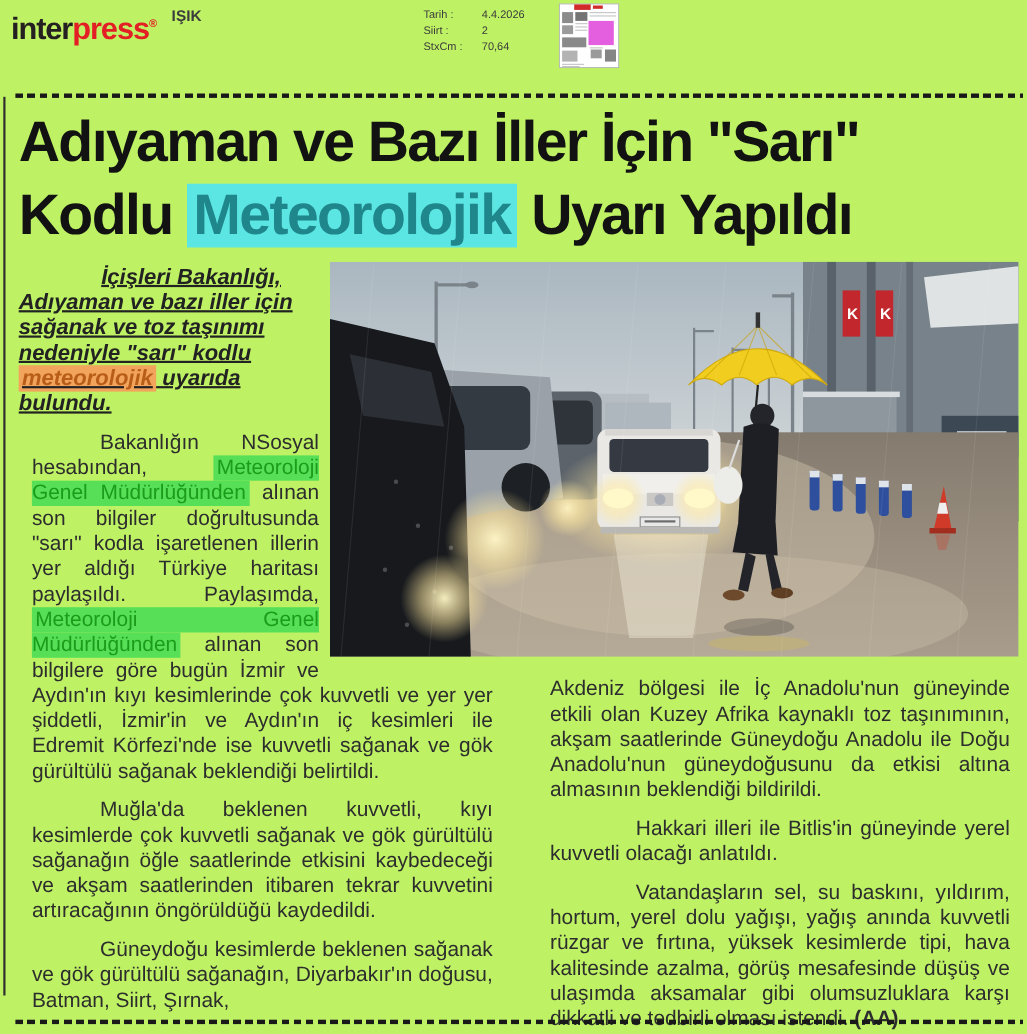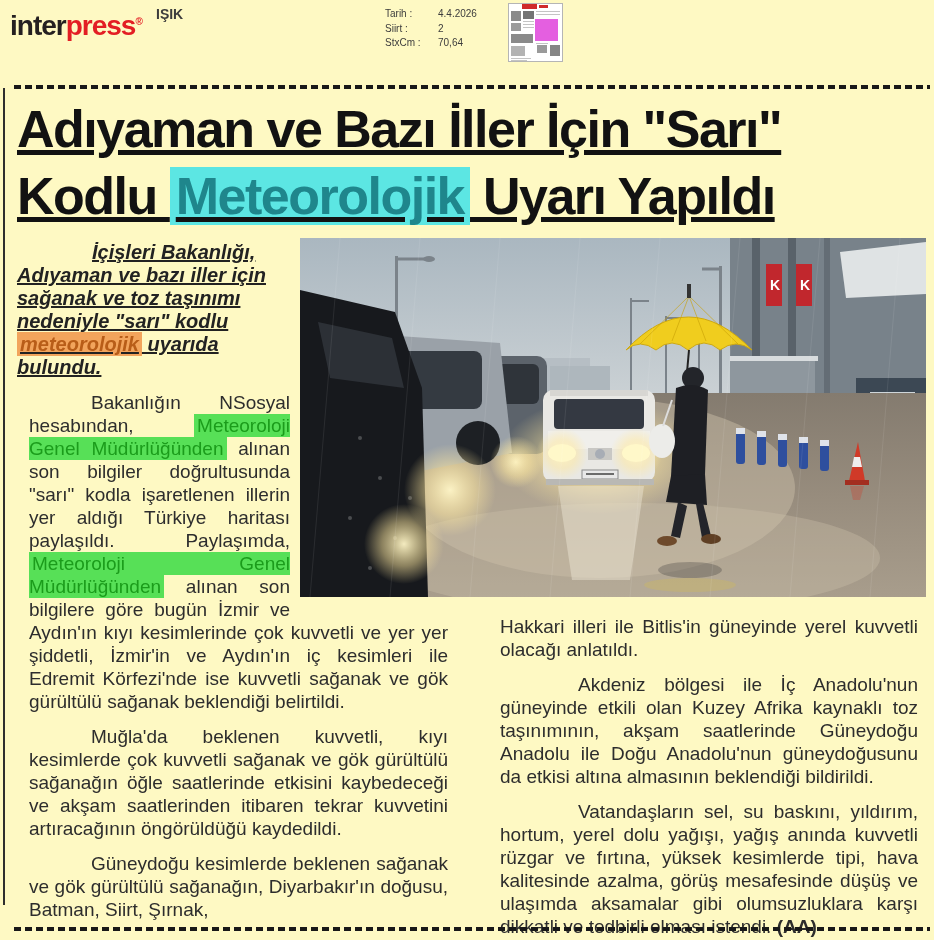--- a/index.html
+++ b/index.html
@@ -1,17 +1,17 @@
 <!DOCTYPE html>
 <html style="--logo-red: #E31E24; --hl-cyan-bg: #5CE6E3; --hl-cyan-text: #1F868C; --hl-green-bg: #57E057; --hl-green-text: #1B9C1B; --hl-orange-bg: #F2A45C; --hl-orange-text: #B85D18;"><head>
 <meta charset="utf-8">
 <style>
   html,body { margin:0; padding:0; background:#ffffff; }
   .page {
-    position:relative; width:934px; height:940px; background:#fef9c3;
+    position:relative; width:934px; height:940px; background:#bef264;
     font-family:"Liberation Sans", sans-serif; color:#2d2d2d; overflow:hidden;
   }
   
   .logo { position:absolute; left:10px; top:10px; font-size:28px; font-weight:bold;
           letter-spacing:-1px; color:#242021; }
   .logo .red { color:var(--logo-red,#e31e24); }
   .logo sup { font-size:10px; color:var(--logo-red,#e31e24); vertical-align:super; }
   .pub { position:absolute; left:156px; top:7px; font-size:13px; line-height:14.5px; color:#3c3c3c; }
   .pub-name { font-weight:bold; font-size:14px; }
   .meta { position:absolute; left:385px; top:7px; font-size:10px; line-height:14.5px; color:#3c3c3c; }
@@ -19,21 +19,21 @@
   .meta-label { width:53px; }
   .thumb { position:absolute; left:508px; top:3px; width:55px; height:59px; }
   
   .rule { position:absolute; left:14px; right:4px; height:4px;
           background:repeating-linear-gradient(90deg,#191919 0 7px,transparent 7px 11px); }
   .rule-top { top:85px; }
   .rule-bottom { top:927px; }
   .vline { position:absolute; left:3px; top:88px; width:2px; height:817px; background:#2e2e2e; }
   
   .headline { position:absolute; left:17px; top:96px; width:913px; color:#121212;
-              font-weight:bold; font-size:52px; line-height:67px; letter-spacing:-1.5px;text-decoration:underline; }
+              font-weight:bold; font-size:52px; line-height:67px; letter-spacing:-1.5px; }
   .hline { white-space:nowrap; }
   
   .left-col  { position:absolute; left:17px;  top:241px; width:443px; font-size:19px; line-height:23px; }
   .right-col { position:absolute; left:488px; top:603px; width:442px; font-size:19px; line-height:23px; }
   .photo-gap { float:right; width:170px; height:370px; }
   .lead { margin:0 0 6px 0; font-size:20px; line-height:23px; font-weight:bold;
           font-style:italic; text-indent:75px; color:#222;text-decoration:underline; }
   .para { margin:12px; text-align:justify; }
   .left-col .para { text-indent:62px; }
   .right-col .para { text-indent:78px; }
@@ -279,19 +279,19 @@
     <div class="photo-gap"></div>
     <p class="lead"><span>İçişleri Bakanlığı, Adıyaman ve bazı iller için sağanak ve toz taşınımı nedeniyle "sarı" kodlu </span><span class="hl hl-orange">meteorolojik</span><span> uyarıda bulundu.</span></p>
     <div>
         <p class="para"><span>Bakanlığın NSosyal hesabından, </span><span class="hl hl-green">Meteoroloji Genel Müdürlüğünden</span><span> alınan son bilgiler doğrultusunda "sarı" kodla işaretlenen illerin yer aldığı Türkiye haritası paylaşıldı. Paylaşımda, </span><span class="hl hl-green">Meteoroloji Genel Müdürlüğünden</span><span> alınan son bilgilere göre bugün İzmir ve Aydın'ın kıyı kesimlerinde çok kuvvetli ve yer yer şiddetli, İzmir'in ve Aydın'ın iç kesimleri ile Edremit Körfezi'nde ise kuvvetli sağanak ve gök gürültülü sağanak beklendiği belirtildi.</span></p>
         <p class="para"><span>Muğla'da beklenen kuvvetli, kıyı kesimlerde çok kuvvetli sağanak ve gök gürültülü sağanağın öğle saatlerinde etkisini kaybedeceği ve akşam saatlerinden itibaren tekrar kuvvetini artıracağının öngörüldüğü kaydedildi.</span></p>
         <p class="para"><span>Güneydoğu kesimlerde beklenen sağanak ve gök gürültülü sağanağın, Diyarbakır'ın doğusu, Batman, Siirt, Şırnak,</span></p>
       </div>
   </div>
 
   <div class="right-col">
+      <p class="para"><span>Akdeniz bölgesi ile İç Anadolu'nun güneyinde etkili olan Kuzey Afrika kaynaklı toz taşınımının, akşam saatlerinde Güneydoğu Anadolu ile Doğu Anadolu'nun güneydoğusunu da etkisi altına almasının beklendiği bildirildi.</span></p>
       <p class="para"><span>Hakkari illeri ile Bitlis'in güneyinde yerel kuvvetli olacağı anlatıldı.</span></p>
-      <p class="para"><span>Akdeniz bölgesi ile İç Anadolu'nun güneyinde etkili olan Kuzey Afrika kaynaklı toz taşınımının, akşam saatlerinde Güneydoğu Anadolu ile Doğu Anadolu'nun güneydoğusunu da etkisi altına almasının beklendiği bildirildi.</span></p>
       <p class="para"><span>Vatandaşların sel, su baskını, yıldırım, hortum, yerel dolu yağışı, yağış anında kuvvetli rüzgar ve fırtına, yüksek kesimlerde tipi, hava kalitesinde azalma, görüş mesafesinde düşüş ve ulaşımda aksamalar gibi olumsuzluklara karşı dikkatli ve tedbirli olması istendi. </span><span class="seg-b">(AA)</span></p>
     </div>
 
   <div class="rule rule-bottom"></div>
 </div>
 
 </body></html>

